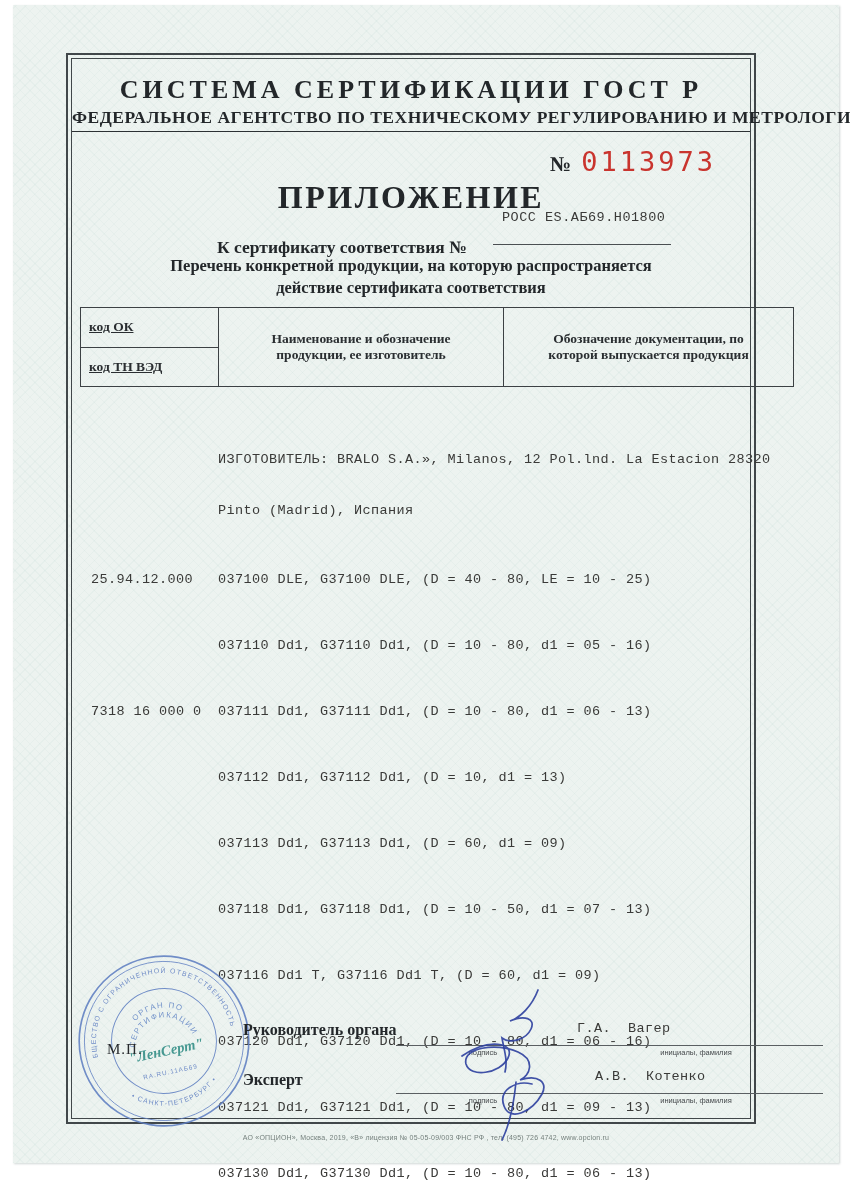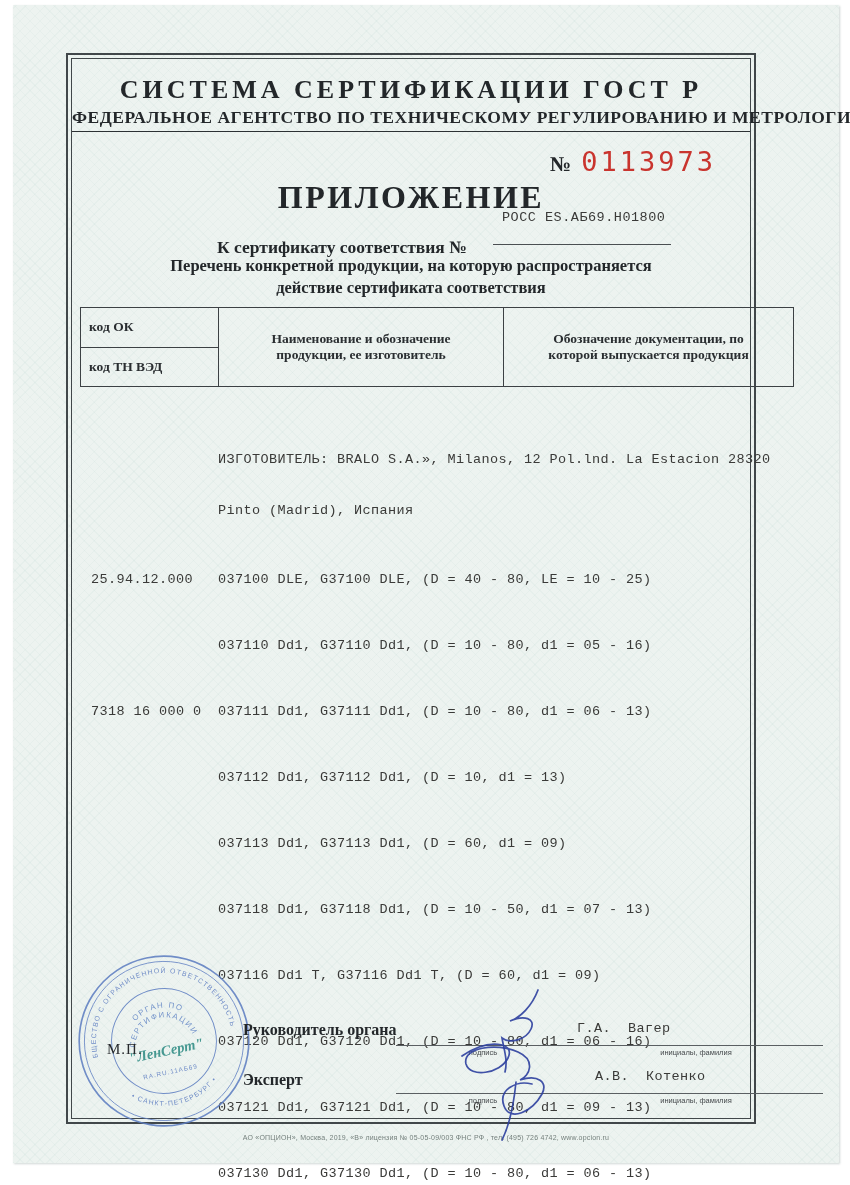--- a/index.html
+++ b/index.html
@@ -55,21 +55,21 @@
   .subtitle1{top:197px;font-size:16.5px;font-weight:bold;color:#23272a;}
   .subtitle2{top:219px;font-size:16.5px;font-weight:bold;color:#23272a;}
 
   
   .spec-table{
     top:248px;left:8px;width:714px;height:80px;
     border:1px solid #3c4144;display:flex;box-sizing:border-box;
   }
   .t-col{box-sizing:border-box;font-size:13.5px;font-weight:600;color:#2a2e31;}
   .t-col1{width:138px;border-right:1px solid #3c4144;display:flex;flex-direction:column;}
-  .t-col1 .half{flex:1;display:flex;align-items:center;padding-left:8px;}
+  .t-col1 .half{flex:1;display:flex;align-items:center;padding-left:8px;text-decoration:underline;}
   .t-col1 .half:first-child{border-bottom:1px solid #3c4144;}
   .t-col2{width:285px;border-right:1px solid #3c4144;display:flex;align-items:center;justify-content:center;text-align:center;padding:0 30px;}
   .t-col3{flex:1;display:flex;align-items:center;justify-content:center;text-align:center;padding:0 26px;}
 
   
   .mono{
     font-family:"Liberation Mono","DejaVu Sans Mono",monospace;
     font-size:13.5px;letter-spacing:.4px;color:#3a3a38;white-space:pre;
   }
   .manufacturer{top:358px;left:146px;line-height:17px;}

